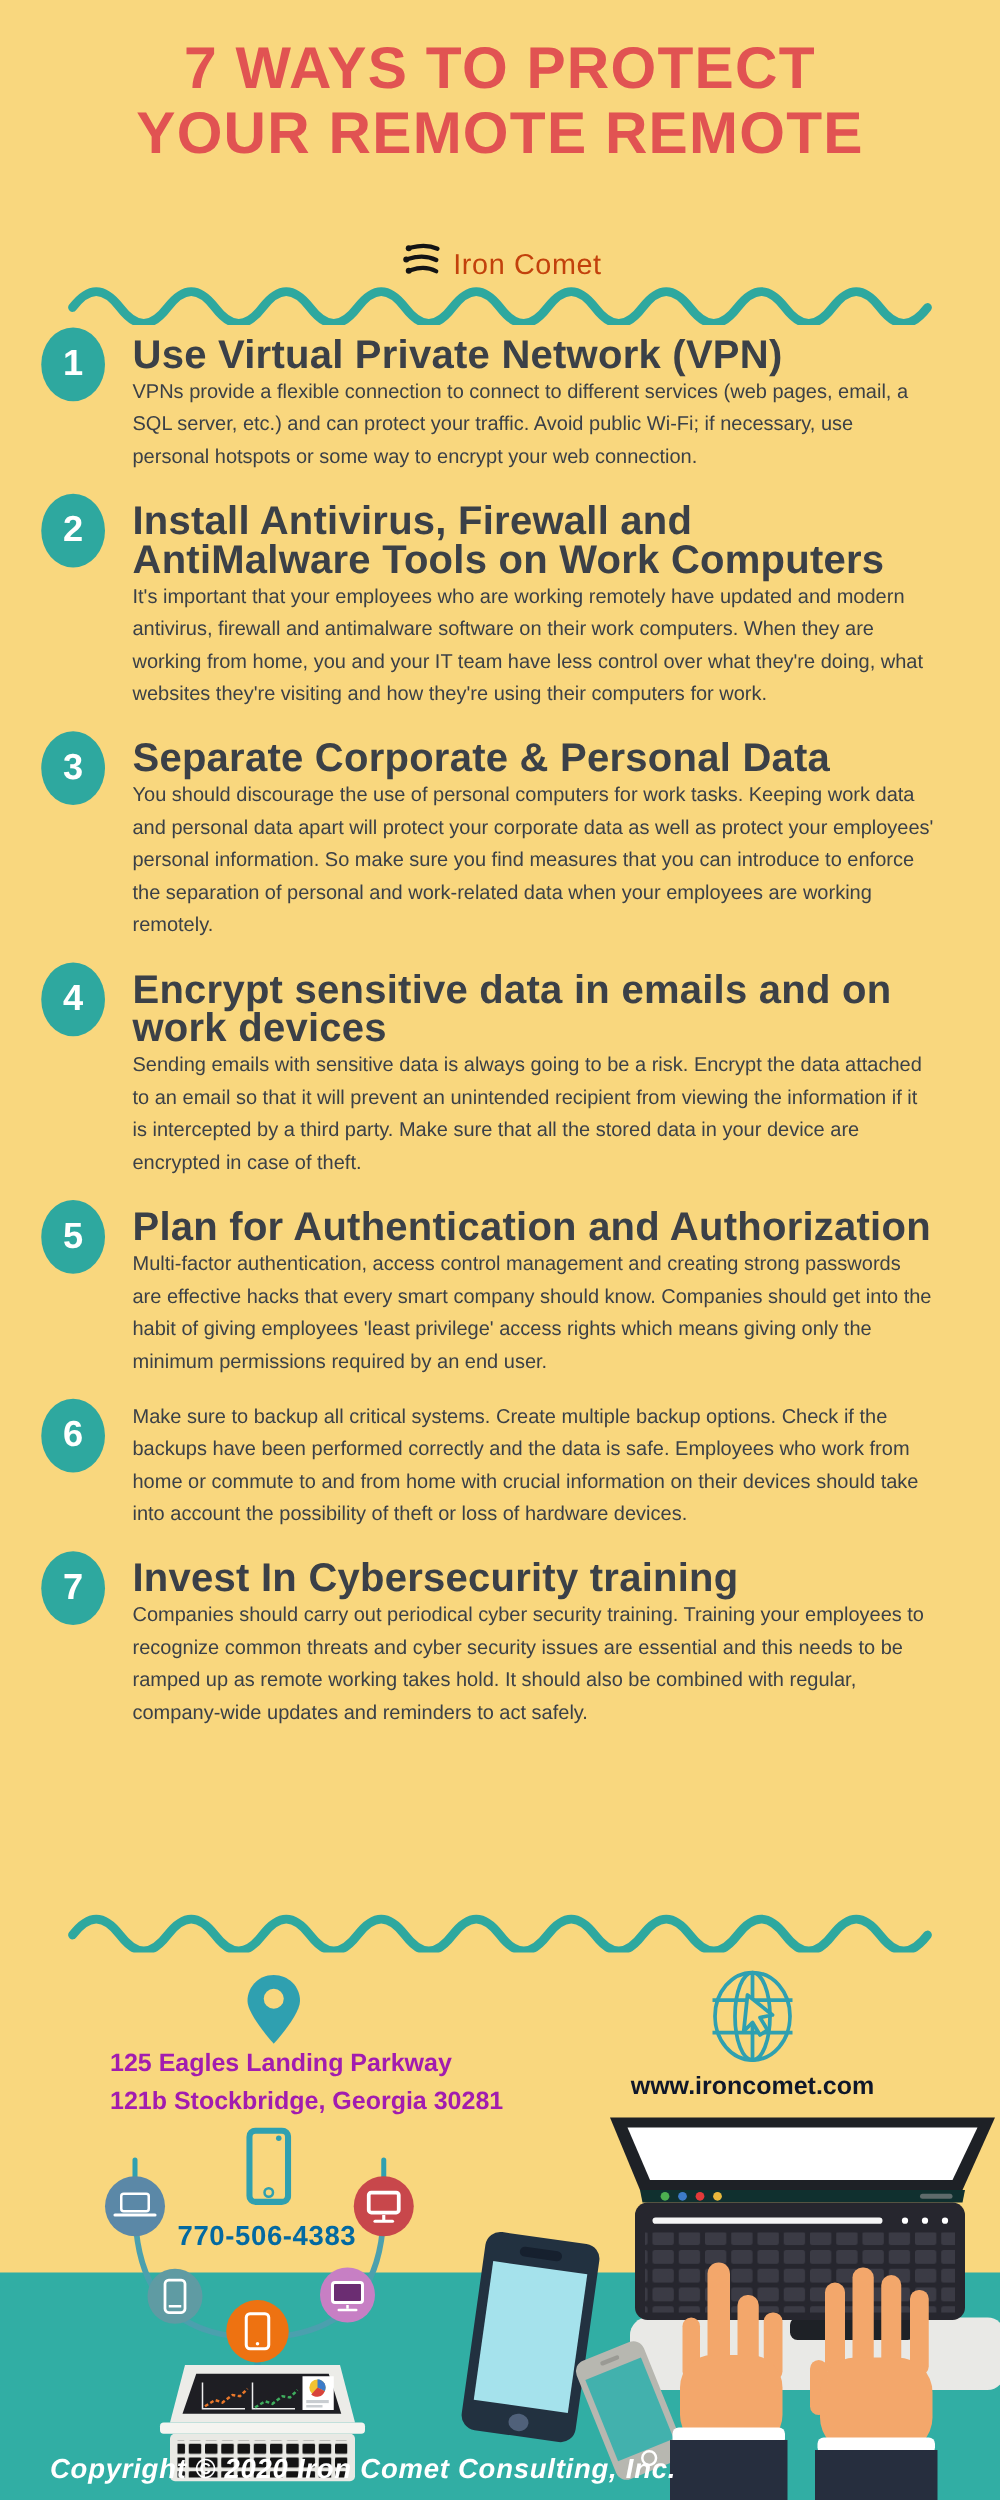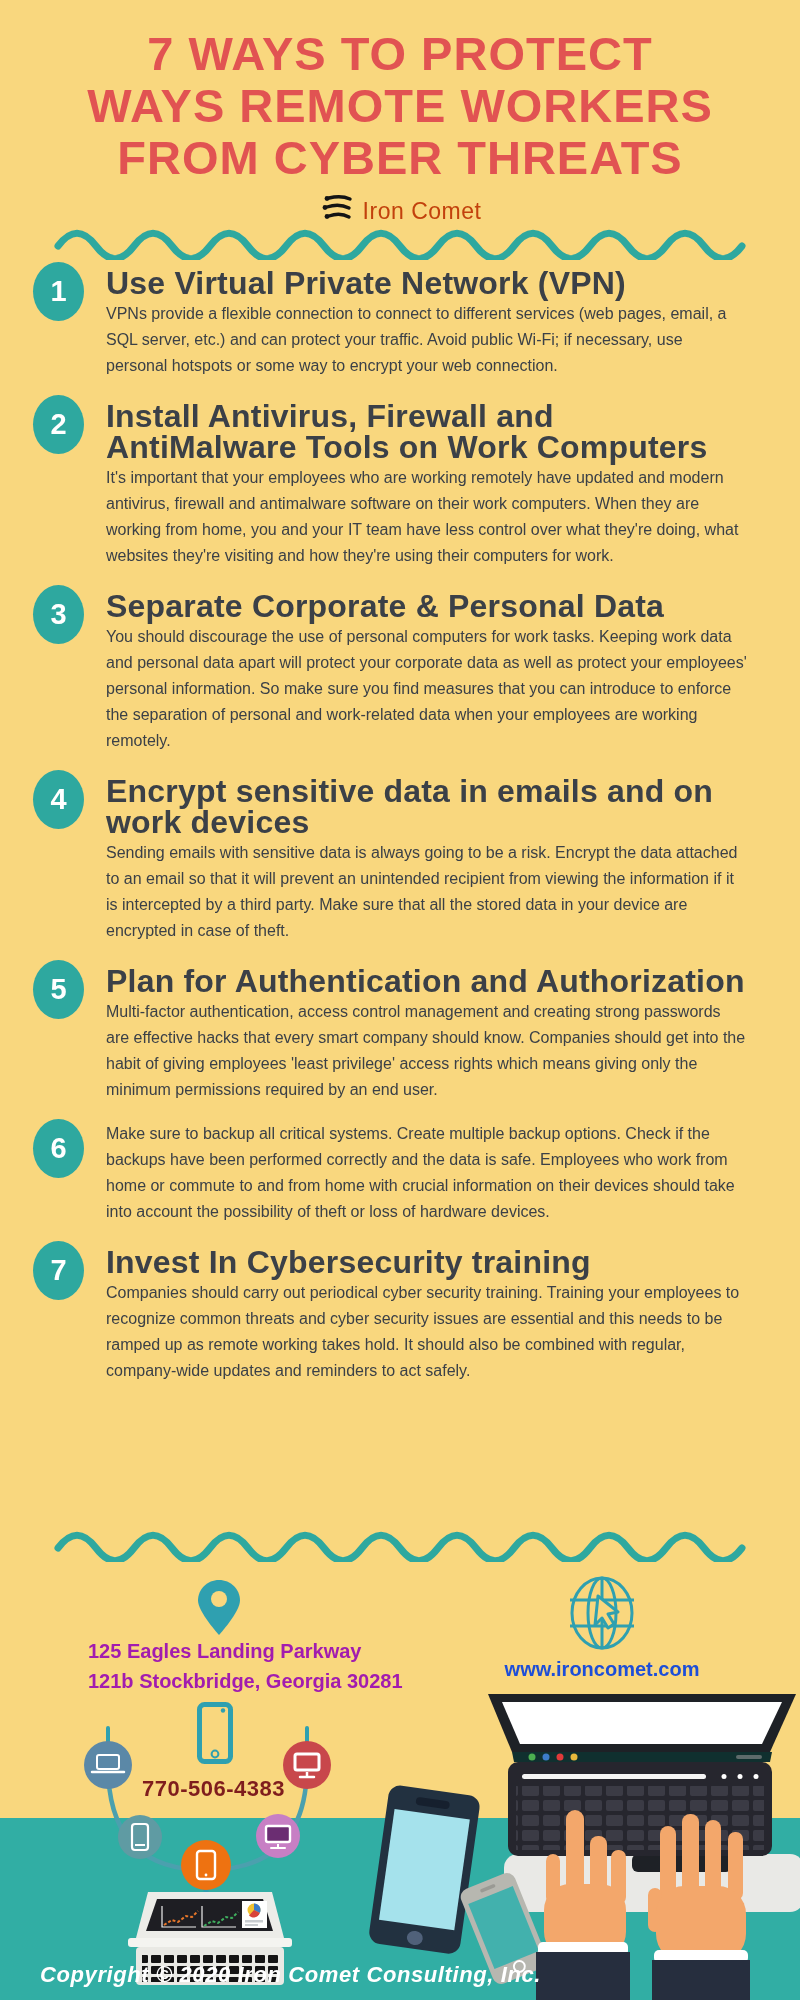--- a/index.html
+++ b/index.html
@@ -46,42 +46,41 @@
   
   .teal-band { position:absolute; left:0; top:1818px; width:800px; height:182px; background:#31AEA4; }
   .pin-wrap  { position:absolute; left:196px; top:1578px; }
   .address   {
     position:absolute; left:88px; top:1636px;
     font-size:20px; font-weight:700; color:#a21caf; line-height:30px;
   }
   .globe-wrap { position:absolute; left:566px; top:1574px; }
   .website {
     position:absolute; left:482px; top:1658px; width:240px; text-align:center;
-    font-size:20px; font-weight:700; color:#1d4ed8;
+    font-size:20px; font-weight:700; color:#0f172a;
   }
   .phone-icon-wrap { position:absolute; left:197px; top:1702px; }
   .phone-number {
     position:absolute; left:142px; top:1776px;
-    font-size:22px; font-weight:700; color:#7f1d1d; letter-spacing:.5px;
+    font-size:22px; font-weight:700; color:#0369a1; letter-spacing:.5px;
   }
   .illus { position:absolute; left:60px; top:1680px; width:740px; height:320px; z-index:3; }
   .copyright {
     position:absolute; left:40px; top:1962px; z-index:5;
     font-size:22px; font-weight:700; color:#FFFFFF; letter-spacing:.6px;font-style:italic;
   }
 </style>
 </head>
 <body>
 
 <div class="page">
 
   <h1 class="title">
     <span style="display:block">7 WAYS TO PROTECT</span>
-    <span style="display:block">WAYS REMOTE WORKERS</span>
-    <span style="display:block">FROM CYBER THREATS</span>
+    <span style="display:block">YOUR REMOTE REMOTE</span>
   </h1>
 
   <div class="logo-row">
     <span>
       <svg width="36" height="34" viewBox="0 0 36 34">
         <g fill="none" stroke="#141414" stroke-width="3.4" stroke-linecap="round">
           <path d="M10,6 Q22,3 31,7"></path>
           <path d="M8,15 Q20,11 30,16"></path>
           <path d="M10,24 Q21,20 30,25"></path>
         </g>

